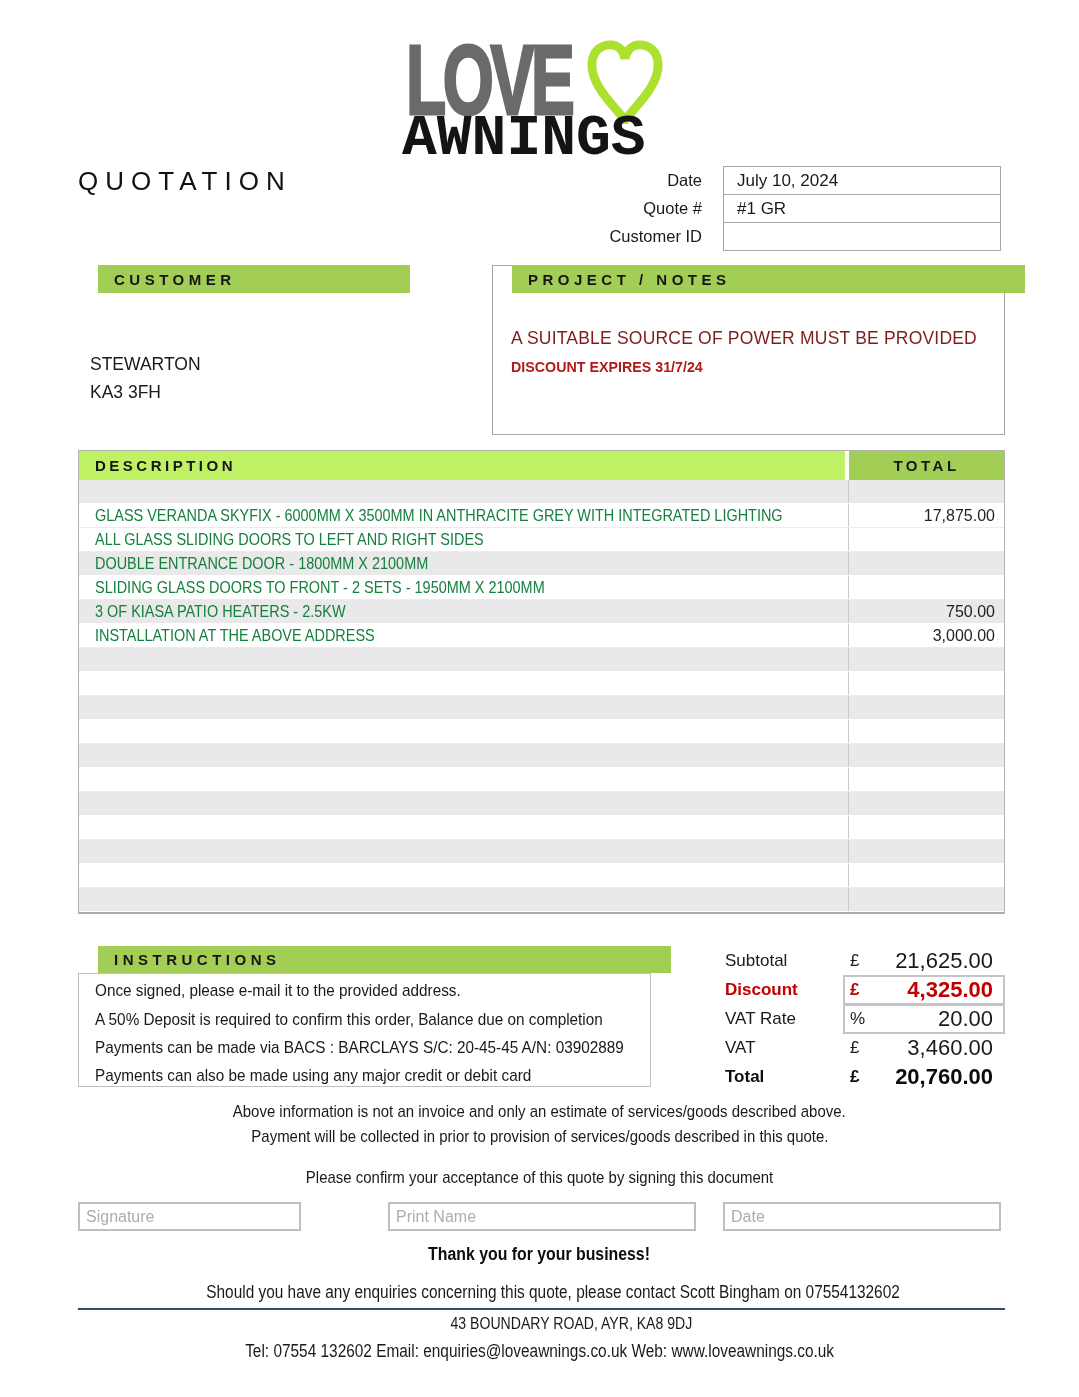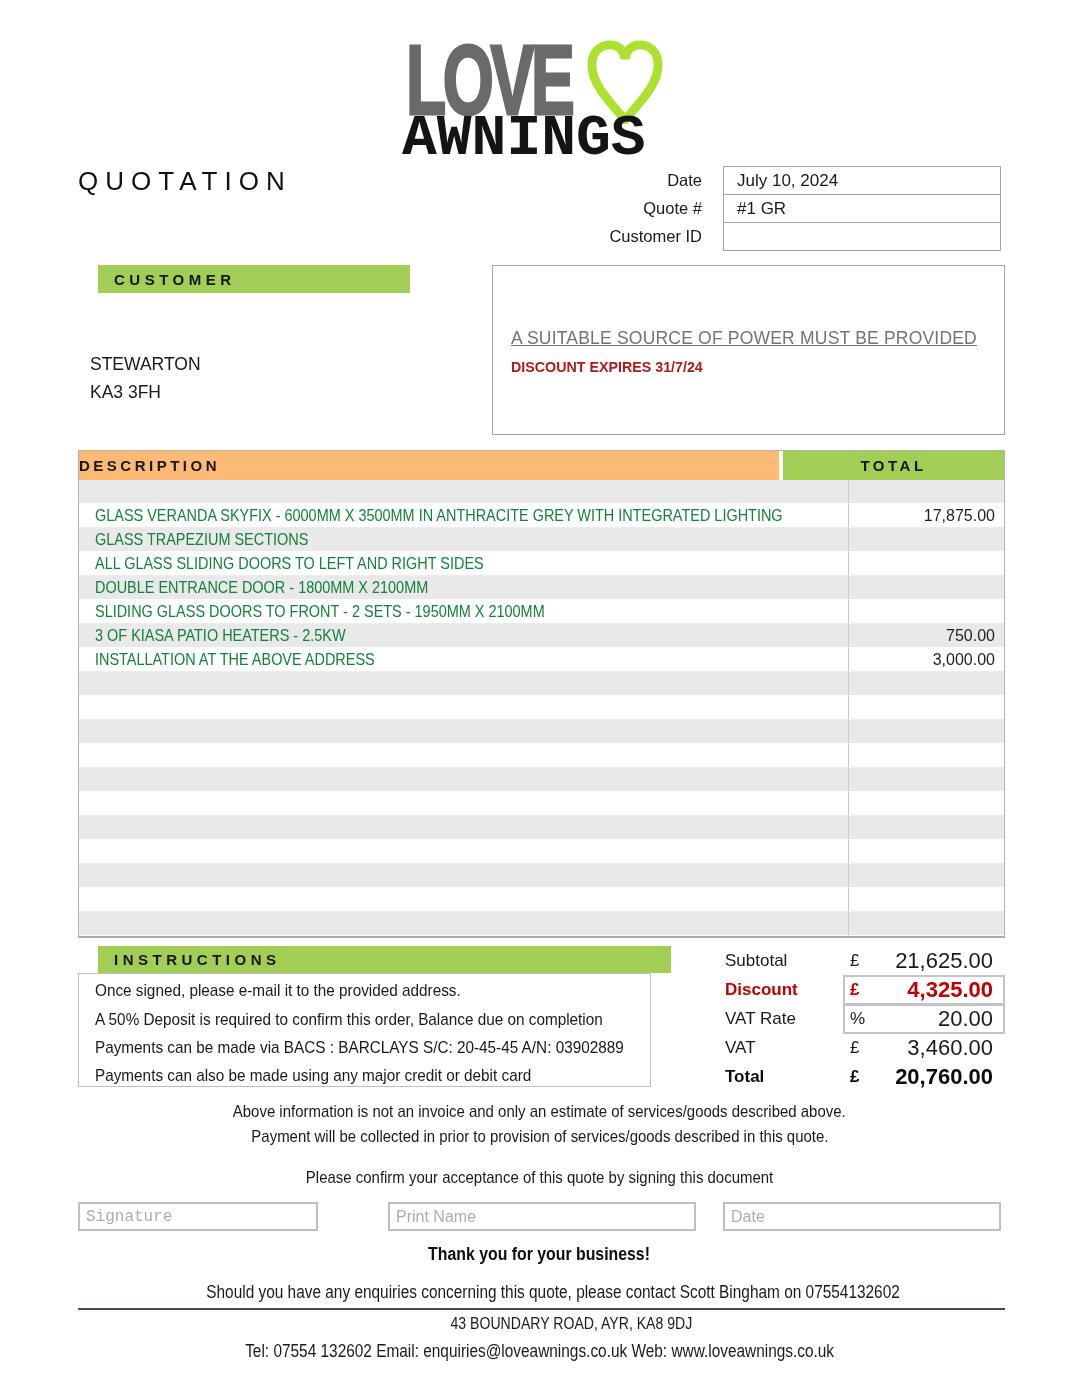--- a/index.html
+++ b/index.html
@@ -32,27 +32,27 @@
 
   
   .bar { background:#A3CE56; color:#161616; font-weight:700; font-size:15px; letter-spacing:4.5px;
          display:flex; align-items:center; padding-left:16px;margin-left:20px; }
 
   .customer-bar { position:absolute; left:78px; top:265px; width:312px; height:28px; }
   .customer-lines { position:absolute; left:90px; top:350px; font-size:17.5px; line-height:28px; color:#1a1a1a; }
 
   .project-box { position:absolute; left:492px; top:265px; width:513px; height:170px; border:1px solid #A6A6A6; background:#fff; }
   .project-box .bar { position:absolute; left:-1px; top:-1px; width:513px; height:28px; }
-  .note-link { position:absolute; left:18px; top:62px; font-size:17.5px; color:#737373; text-decoration:underline; letter-spacing:0.2px; }
+  .note-link { position:absolute; left:18px; top:62px; font-size:17.5px; color:#7f1d1d; letter-spacing:0.2px; }
   .note-warning { position:absolute; left:18px; top:92px; font-size:15.5px; font-weight:700; color:#B01A1A; }
 
   
   .items { position:absolute; left:78px; top:450px; width:927px; border:1px solid #B3B3B3; border-bottom:2px solid #ABABAB; background:#fff; }
   .items-header { display:flex; height:29px; }
-  .items-header .h-desc { width:700px; background:#fdba74; display:flex; align-items:center; 
+  .items-header .h-desc { width:766px; background:#bef264; display:flex; align-items:center; padding-left:16px;
                           font-weight:700; font-size:15px; letter-spacing:3.5px; color:#161616; }
   .items-header .h-gap  { width:4px; background:#fff; }
   .items-header .h-total{ flex:1; background:#A3CE56; display:flex; align-items:center; justify-content:center;
                           font-weight:700; font-size:15px; letter-spacing:3.5px; color:#161616; }
   .item-row { display:flex; height:24px; }
   .item-row.gray  { background:#E9E9E9; border-bottom:1px solid #FDFDFD; }
   .item-row.white { background:#FFFFFF; border-bottom:1px solid #ECECEC; }
   .cell-desc { width:770px; border-right:1px solid #C9C9C9; padding-left:16px; display:flex; align-items:center;
                font-size:17px; color:#15803d; overflow:visible; }
   .cell-total{ flex:1; display:flex; align-items:center; justify-content:flex-end; padding-right:9px; font-size:16px; color:#1f1f1f; }
@@ -79,21 +79,21 @@
   .disclaimer2 { top:1127px; font-size:17px; }
   .confirm-line{ top:1168px; font-size:17px; }
   .thankyou    { top:1244px; font-size:18px; font-weight:700; color:#0d0d0d; }
   .enquiries   { top:1282px; font-size:17.5px;padding-left:27px; }
   .addr        { top:1315px; font-size:16px;margin-left:32px; }
   .contact     { top:1341px; font-size:17.5px; }
 
   .sig-input { position:absolute; top:1202px; height:29px; border:2px solid #BFBFBF; background:#fff;
                font-family:"Liberation Sans", sans-serif; font-size:16px; color:#333; padding-left:6px; outline:none; }
   .sig-input::placeholder { color:#ADADAD; }
-  .sig-1 { left:78px;  width:240px;font-family:Liberation Mono, monospace; }
+  .sig-1 { left:78px;  width:223px; }
   .sig-2 { left:388px; width:308px; }
   .sig-3 { left:723px; width:278px; }
 
   .rule { position:absolute; left:78px; top:1308px; width:927px; height:2px; background:#3B4C63; }
 </style>
 </head>
 <body>
 
 <div class="page">
 
@@ -127,20 +127,23 @@
 
   <div class="bar customer-bar">
     <span>CUSTOMER</span>
   </div>
   <div class="customer-lines">
     <div>STEWARTON</div>
     <div>KA3 3FH</div>
   </div>
 
   <div class="project-box">
+    <div class="bar">
+      <span>PROJECT / NOTES</span>
+    </div>
     <div class="note-link">A SUITABLE SOURCE OF POWER MUST BE PROVIDED</div>
     <div class="note-warning"><span class="cond" style="transform:scaleX(0.92);">DISCOUNT EXPIRES 31/7/24</span></div>
   </div>
 
   <div class="items">
     <div class="items-header">
       <div class="h-desc">DESCRIPTION</div>
       <div class="h-gap"></div>
       <div class="h-total">TOTAL</div>
     </div>
@@ -150,26 +153,20 @@
             <span class="cond"></span>
           </div>
           <div class="cell-total"></div>
         </div>
         <div class="item-row white">
           <div class="cell-desc">
             <span class="cond">GLASS VERANDA SKYFIX - 6000MM X 3500MM IN ANTHRACITE GREY WITH INTEGRATED LIGHTING</span>
           </div>
           <div class="cell-total">17,875.00</div>
         </div>
-        <div class="item-row gray">
-          <div class="cell-desc">
-            <span class="cond">GLASS TRAPEZIUM SECTIONS</span>
-          </div>
-          <div class="cell-total"></div>
-        </div>
         <div class="item-row white">
           <div class="cell-desc">
             <span class="cond">ALL GLASS SLIDING DOORS TO LEFT AND RIGHT SIDES</span>
           </div>
           <div class="cell-total"></div>
         </div>
         <div class="item-row gray">
           <div class="cell-desc">
             <span class="cond">DOUBLE ENTRANCE DOOR - 1800MM X 2100MM</span>
           </div>

